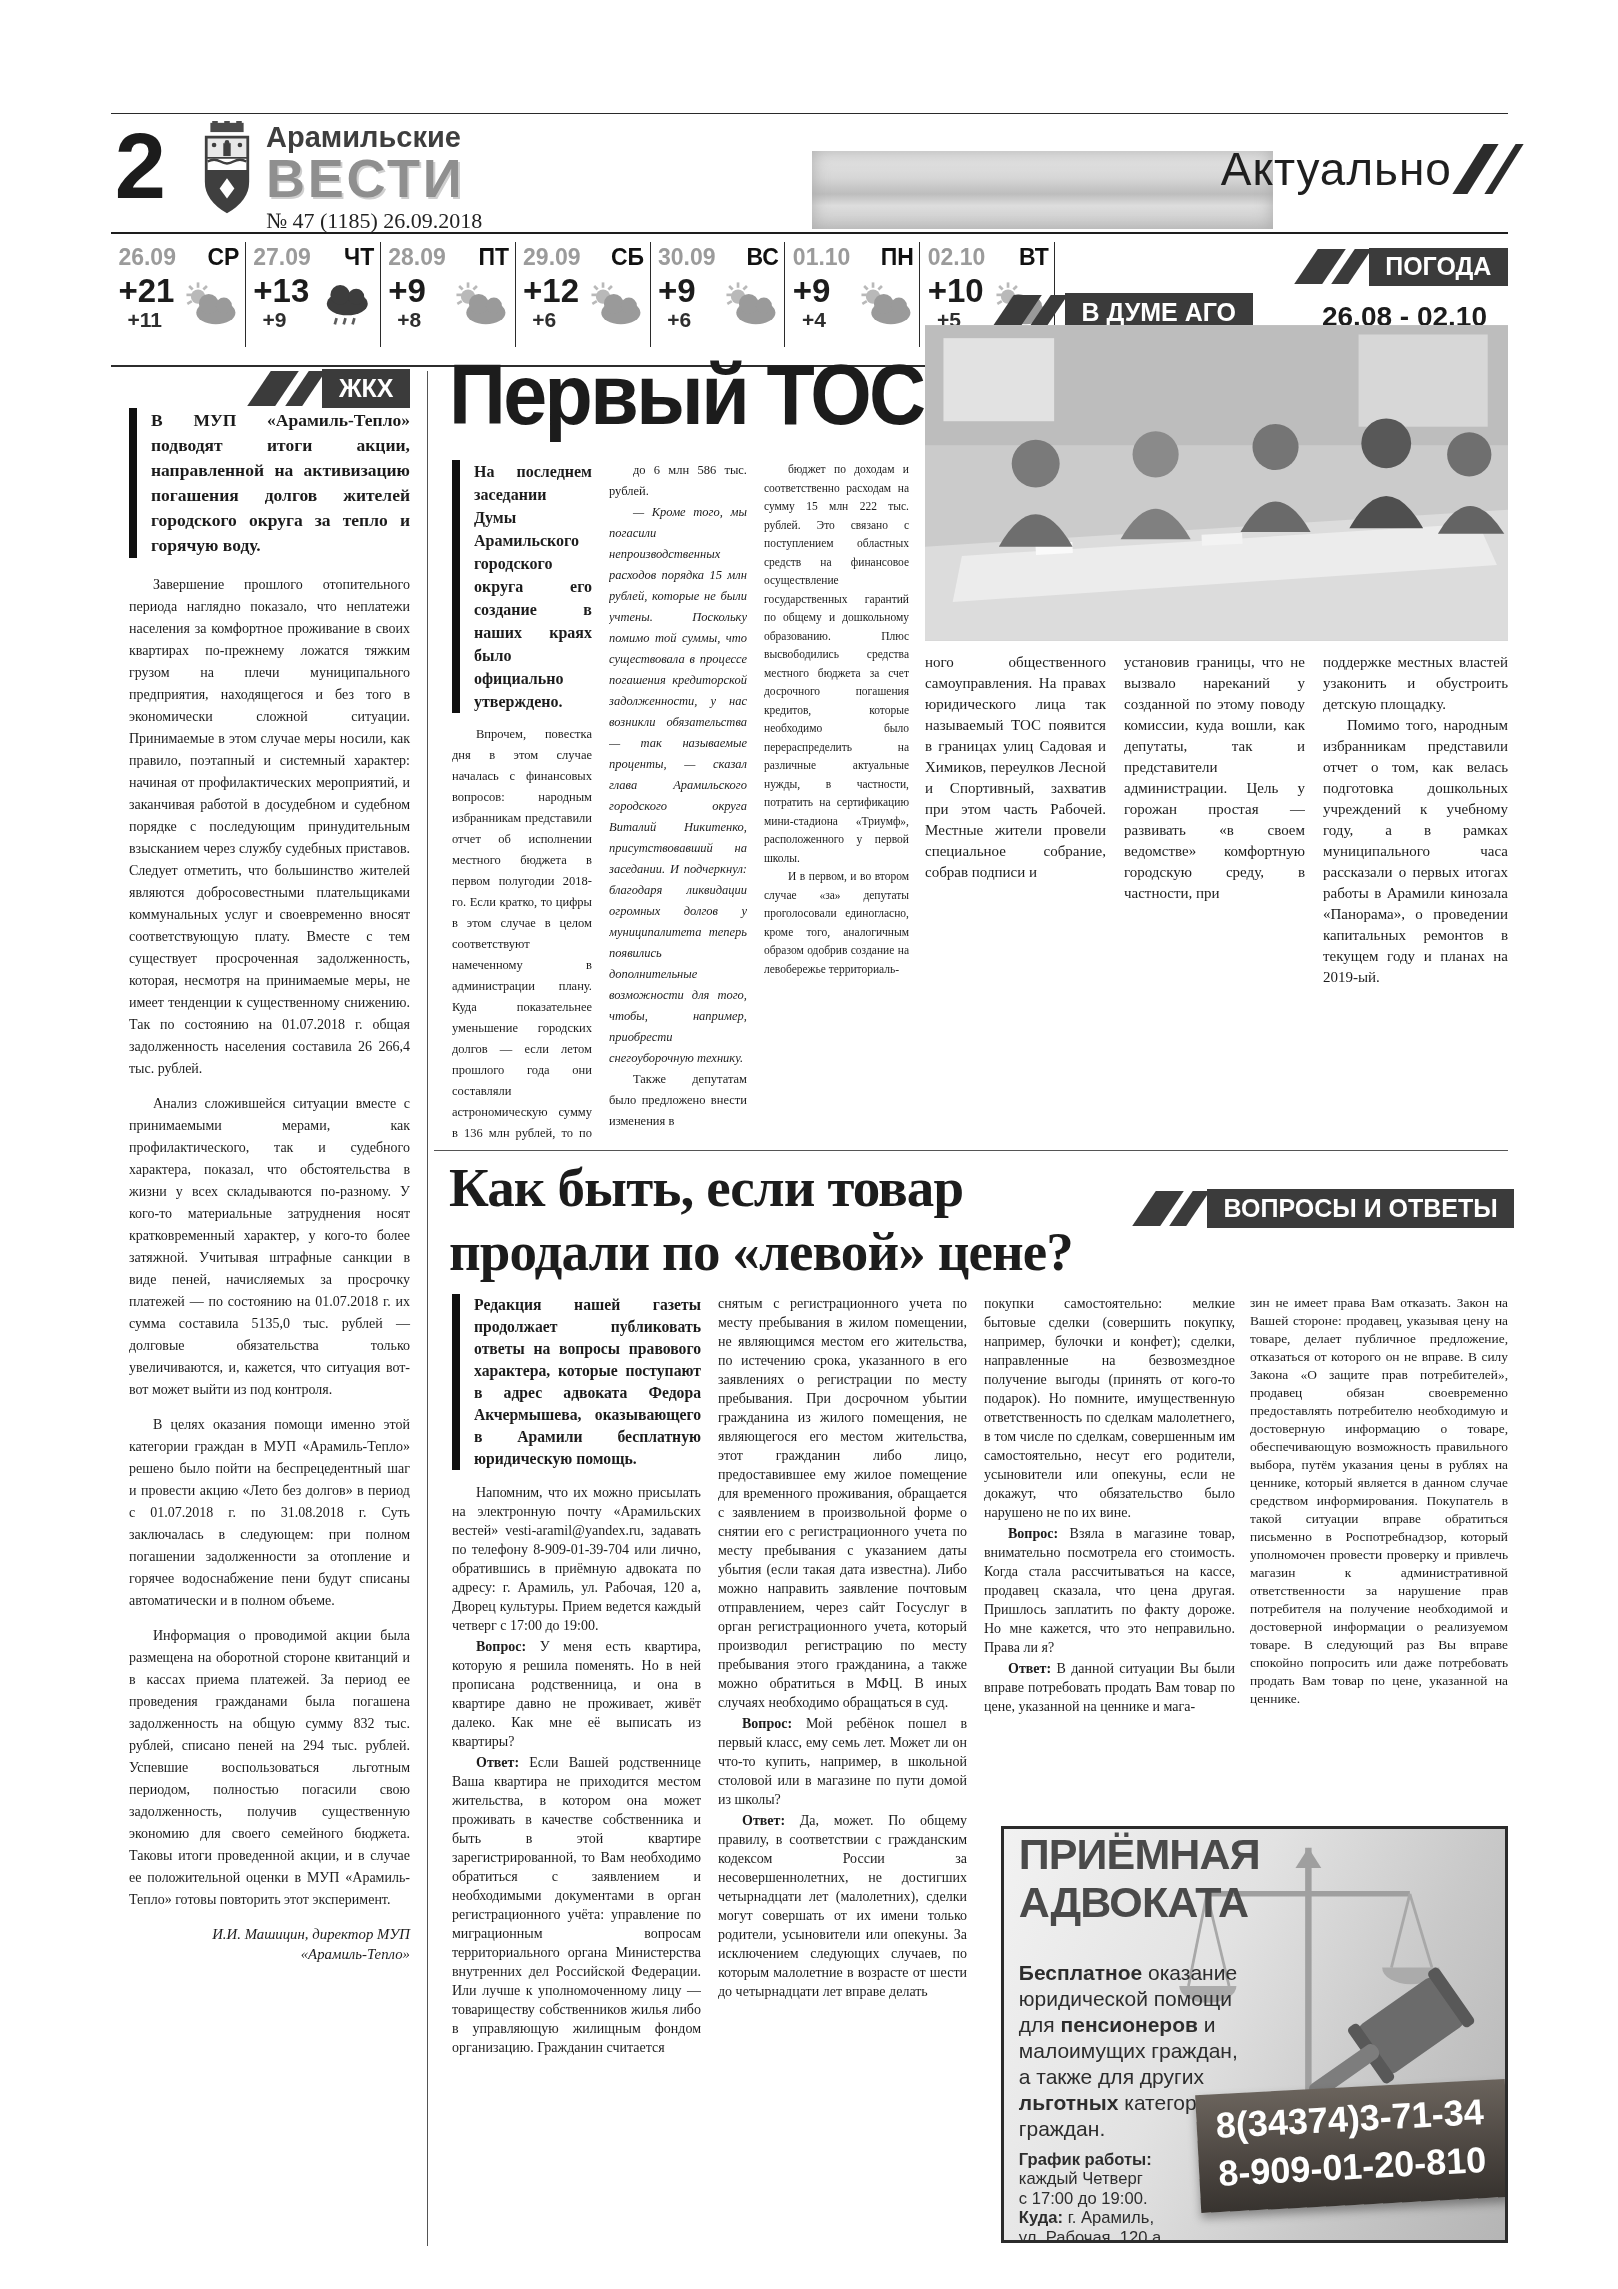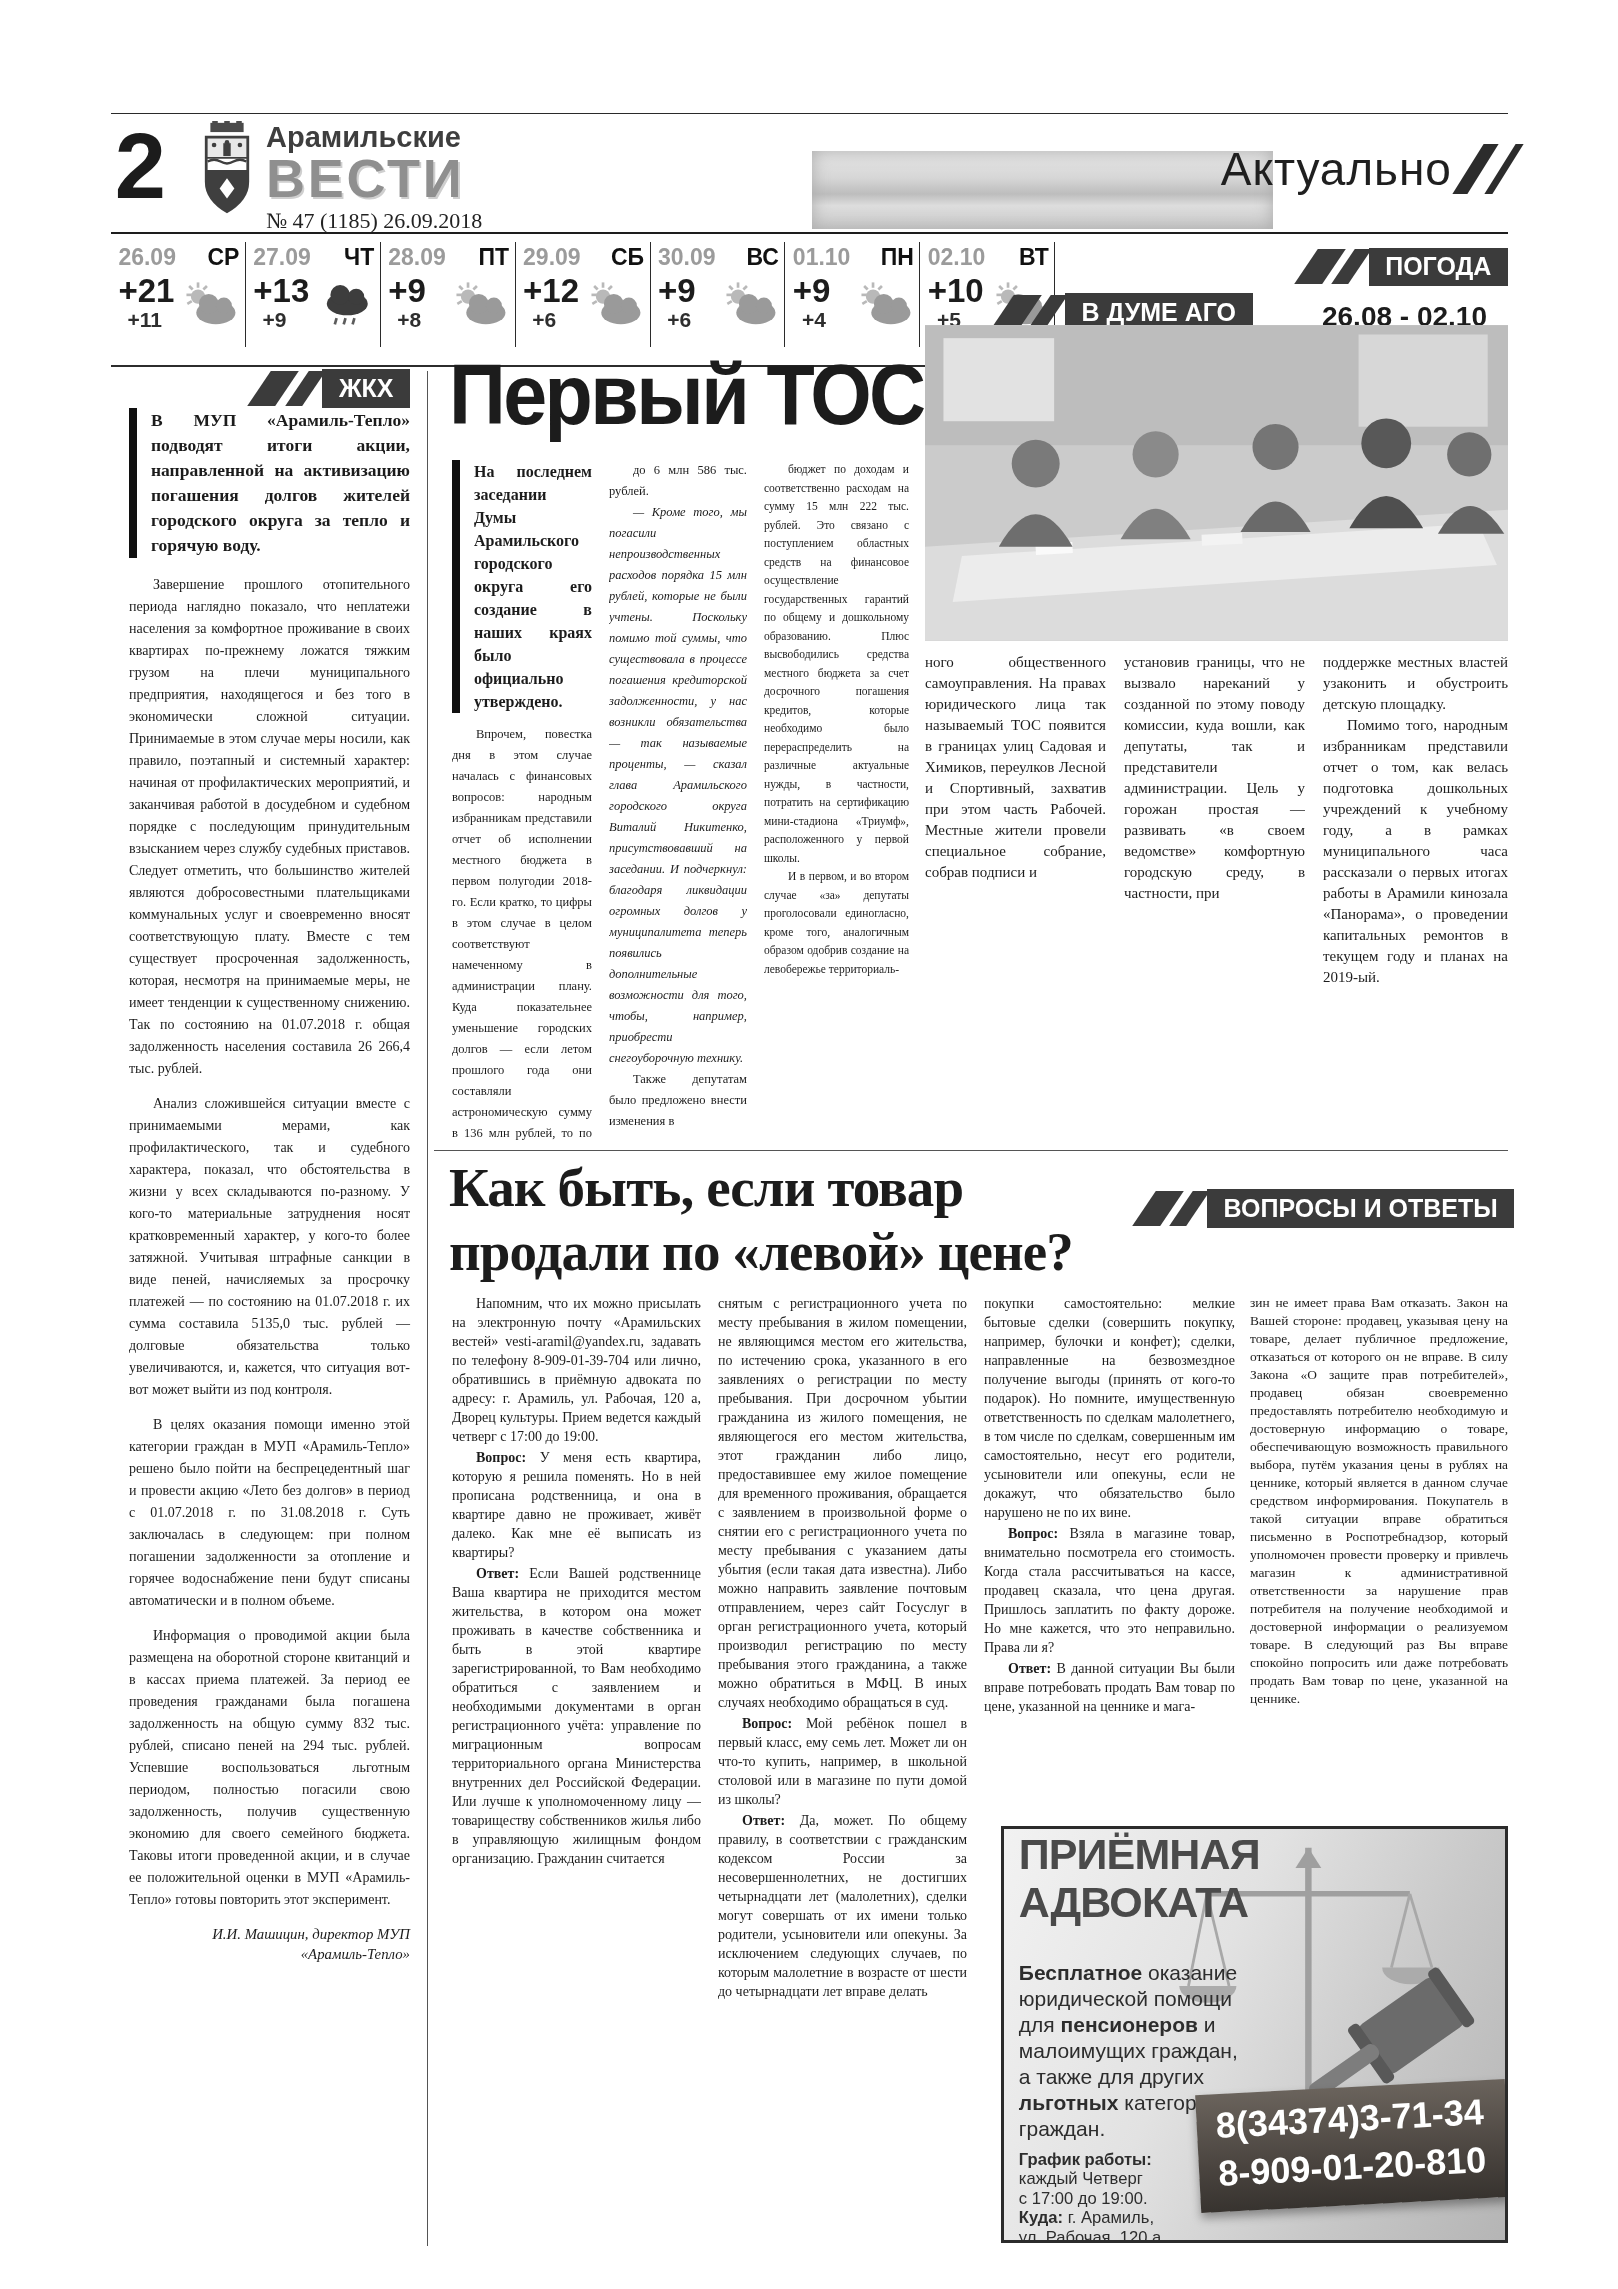--- a/index.html
+++ b/index.html
@@ -389,20 +389,21 @@
     <div>Как быть, если товар</div>
     <div>продали по «левой» цене?</div>
   </div>
   <div class="abs qa-badge badge-row">
     <span class="stripe"></span>
     <span class="stripe s2"></span>
     <span class="badge">ВОПРОСЫ И ОТВЕТЫ</span>
   </div>
 
   <div class="abs col qcol news" style="left:452px;width:249px;height:951px;">
+    <p class="lead">Редакция нашей газеты продолжает публиковать ответы на вопросы правового характера, которые поступают в адрес адвоката Федора Акчермышева, оказывающего в Арамили бесплатную юридическую помощь.</p>
     <p>Напомним, что их можно присылать на электронную почту «Арамильских вестей» vesti-aramil@yandex.ru, задавать по телефону 8-909-01-39-704 или лично, обратившись в приёмную адвоката по адресу: г. Арамиль, ул. Рабочая, 120 а, Дворец культуры. Прием ведется каждый четверг с 17:00 до 19:00.</p>
     <p><b>Вопрос:</b> <span>У меня есть квартира, которую я решила поменять. Но в ней прописана родственница, и она в квартире давно не проживает, живёт далеко. Как мне её выписать из квартиры?</span></p>
     <p><b>Ответ:</b> <span>Если Вашей родственнице Ваша квартира не приходится местом жительства, в котором она может проживать в качестве собственника и быть в этой квартире зарегистрированной, то Вам необходимо обратиться с заявлением и необходимыми документами в орган регистрационного учёта: управление по миграционным вопросам территориального органа Министерства внутренних дел Российской Федерации. Или лучше к уполномоченному лицу — товариществу собственников жилья либо в управляющую жилищным фондом организацию. Гражданин считается</span></p>
   </div>
   <div class="abs col qcol news" style="left:718px;width:249px;height:951px;">
     <p style="text-indent:0;">снятым с регистрационного учета по месту пребывания в жилом помещении, не являющимся местом его жительства, по истечению срока, указанного в его заявлениях о регистрации по месту пребывания. При досрочном убытии гражданина из жилого помещения, не являющегося его местом жительства, этот гражданин либо лицо, предоставившее ему жилое помещение для временного проживания, обращается с заявлением в произвольной форме о снятии его с регистрационного учета по месту пребывания с указанием даты убытия (если такая дата известна). Либо можно направить заявление почтовым отправлением, через сайт Госуслуг в орган регистрационного учета, который производил регистрацию по месту пребывания этого гражданина, а также можно обратиться в МФЦ. В иных случаях необходимо обращаться в суд.</p>
     <p><b>Вопрос:</b> <span>Мой ребёнок пошел в первый класс, ему семь лет. Может ли он что-то купить, например, в школьной столовой или в магазине по пути домой из школы?</span></p>
     <p><b>Ответ:</b> <span>Да, может. По общему правилу, в соответствии с гражданским кодексом России за несовершеннолетних, не достигших четырнадцати лет (малолетних), сделки могут совершать от их имени только родители, усыновители или опекуны. За исключением следующих случаев, по которым малолетние в возрасте от шести до четырнадцати лет вправе делать</span></p>
   </div>
   <div class="abs col qcol news" style="left:984px;width:251px;height:524px;">

